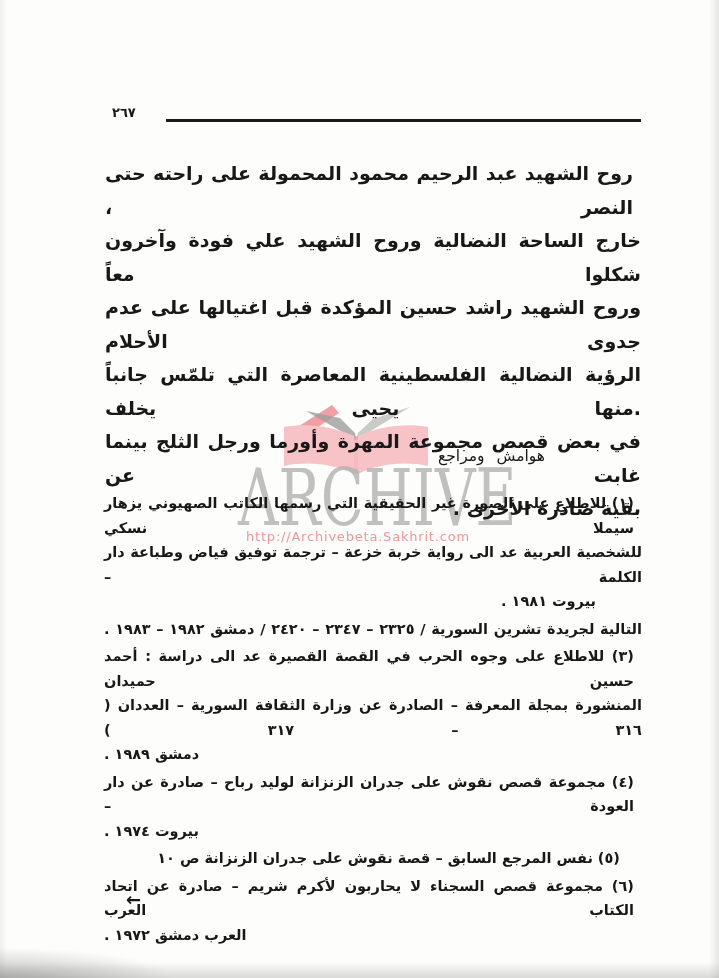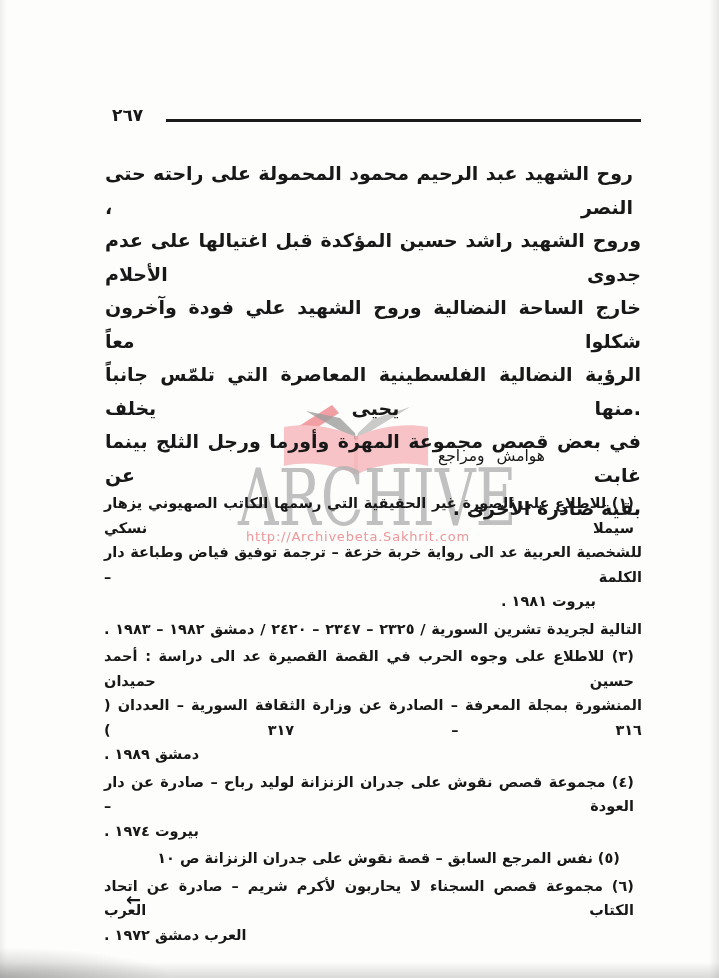--- a/index.html
+++ b/index.html
@@ -11,21 +11,21 @@
     --brand-gray:rgba(178,178,178,.82);
     --url-pink:rgba(236,141,146,.92);
   }
   html,body{margin:0;padding:0;background:#ffffff;}
   .page{
     position:relative;width:719px;height:978px;margin:0 auto;
     background:#fdfdfb;overflow:hidden;
     font-family:"DejaVu Sans",sans-serif;color:var(--ink);
   }
   
-  .page-number{position:absolute;left:112px;top:105px;font-size:17px;font-weight:bold;z-index:2;}
+  .page-number{position:absolute;left:112px;top:105px;font-size:13px;font-weight:bold;z-index:2;}
   .header-rule{position:absolute;left:166px;top:119px;width:475px;height:3px;background:#1b1b1b;z-index:2;}
   
   .body-text{
     position:absolute;left:105px;width:536px;top:157px;
     direction:rtl;font-size:19px;line-height:33.5px;font-weight:bold;z-index:2;
   }
   
   .fnotes{
     position:absolute;left:104px;width:538px;top:491px;
     direction:rtl;font-size:14.5px;line-height:24.5px;font-weight:bold;z-index:2;
@@ -70,22 +70,22 @@
 </head>
 <body>
 
 <div class="page">
 
   <span class="page-number">٢٦٧</span>
   <div class="header-rule"></div>
 
   <div class="body-text" id="body-lines" dir="rtl" lang="ar">
       <div class="ln jf">روح الشهيد عبد الرحيم محمود المحمولة على راحته حتى النصر ،</div>
+      <div class="ln j">خارج الساحة النضالية وروح الشهيد علي فودة وآخرون شكلوا معاً</div>
       <div class="ln j">وروح الشهيد راشد حسين المؤكدة قبل اغتيالها على عدم جدوى الأحلام</div>
-      <div class="ln j">خارج الساحة النضالية وروح الشهيد علي فودة وآخرون شكلوا معاً</div>
       <div class="ln j">الرؤية النضالية الفلسطينية المعاصرة التي تلمّس جانباً .منها يحيى يخلف</div>
       <div class="ln j">في بعض قصص مجموعة المهرة وأورما ورجل الثلج بينما غابت عن</div>
       <div class="ln r">بقية صادرة الأخرى .</div>
     </div>
 
   <svg class="wm-logo" width="160" height="88" viewBox="0 0 160 88" aria-hidden="true">
     <path d="M20,26 L56,3 L63,11 L30,33 Z" fill="var(--ribbon-red)" opacity=".85"></path>
     <path d="M80,38 L30,9 L64,16 L79,31 Z" fill="var(--page-gray)" opacity=".8"></path>
     <path d="M80,38 L134,5 L97,17 L82,31 Z" fill="var(--page-gray2)" opacity=".8"></path>
     <path d="M78,34 C56,24 30,21 8,25 L8,64 C32,59 58,62 78,72 Z" fill="var(--book-pink)"></path>

